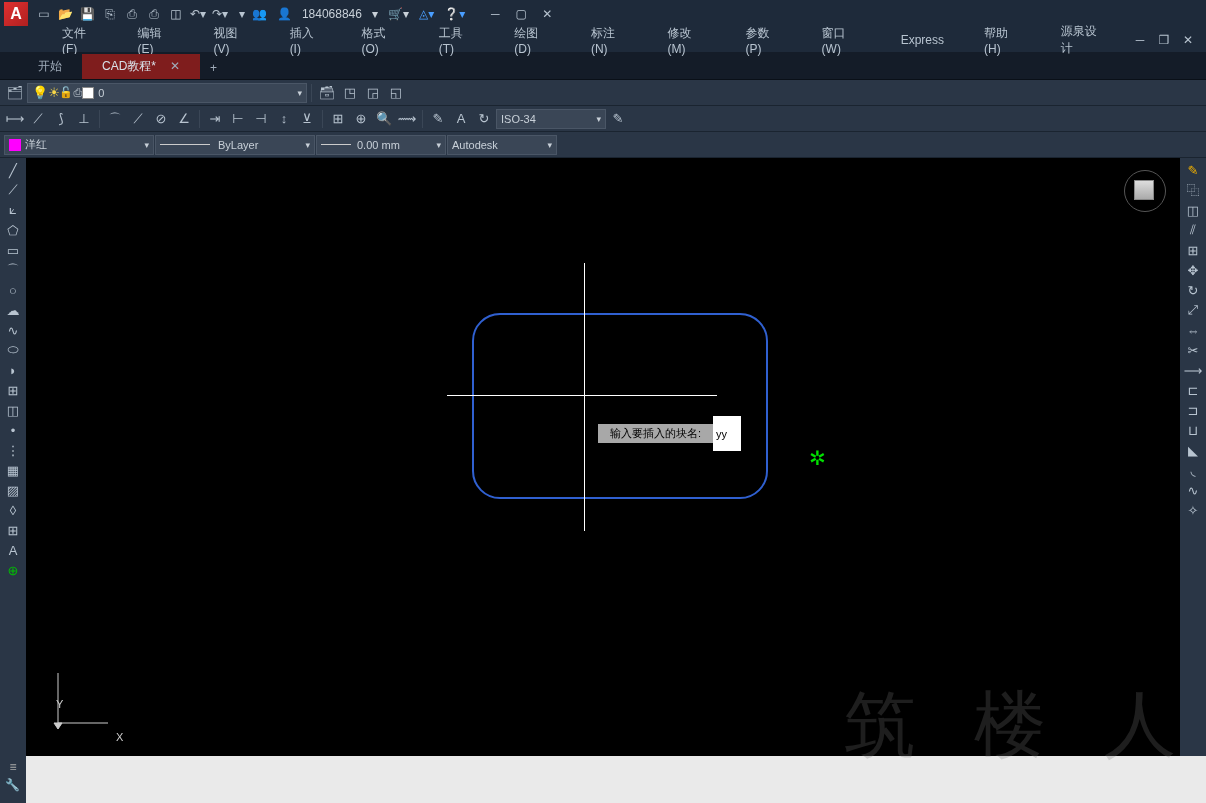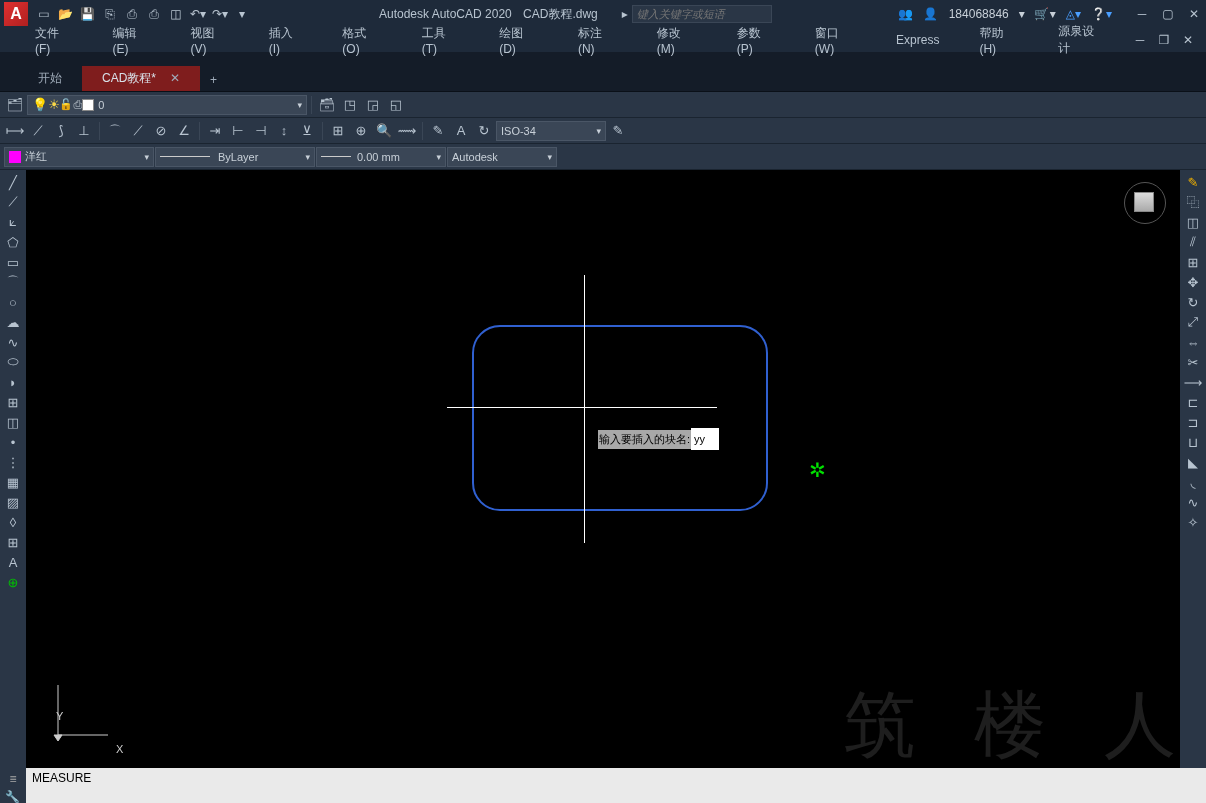--- a/index.html
+++ b/index.html
@@ -6,24 +6,24 @@
 body { background: #1e2a3a; color: #c8d0d8; font-size: 12px; overflow: hidden; width: 1206px; height: 803px; }
 .titlebar { height: 28px; background: #1e2a3a; display: flex; align-items: center; padding: 0 4px; }
 .logo { width: 24px; height: 24px; background: linear-gradient(135deg,#e03030,#b02020); margin-right: 6px; display: flex; align-items: center; justify-content: center; color: #fff; font-weight: bold; font-size: 16px; }
 .qat { display: flex; gap: 2px; }
 .qat-btn { width: 20px; height: 20px; display: flex; align-items: center; justify-content: center; cursor: pointer; color: #b8c4d0; }
 .title-center { flex: 1; text-align: center; font-size: 12px; color: #b8c4d0; display: flex; align-items: center; justify-content: center; gap: 4px; }
 .search-box { background: #2a3646; border: 1px solid #3a4656; width: 140px; height: 18px; padding: 0 4px; font-size: 11px; color: #888; font-style: italic; }
 .title-right { display: flex; align-items: center; gap: 10px; }
 .win-controls { display: flex; gap: 10px; margin-left: 12px; }
 .win-btn { width: 16px; height: 16px; cursor: pointer; display: flex; align-items: center; justify-content: center; color: #b8c4d0; }
-.menubar { height: 24px; background: #1e2a3a; display: flex; align-items: center; padding-left: 23px; gap: 16px; }
+.menubar { height: 24px; background: #1e2a3a; display: flex; align-items: center; padding-left: 50px; gap: 16px; }
 .menu-item { padding: 3px 12px; cursor: pointer; font-size: 12px; color: #b8c4d0; }
 .doc-win-ctrl { margin-left: auto; display: flex; gap: 8px; padding-right: 10px; }
-.filetabs { height: 40px; background: #141c28; display: flex; align-items: flex-end; padding-left: 18px; border-bottom: 1px solid #0a1018; }
+.filetabs { height: 28px; background: #141c28; display: flex; align-items: flex-end; padding-left: 18px; border-bottom: 1px solid #0a1018; }
 .filetab { padding: 4px 20px; font-size: 12px; background: #141c28; color: #a0acba; cursor: pointer; position: relative; }
 .filetab.active { background: #7f1d1d; color: #d8e0e8; }
 .filetab .close { margin-left: 14px; color: #a0acba; }
 .filetab-add { padding: 4px 10px; color: #a0acba; cursor: pointer; }
 .toolbar-row { height: 26px; background: #2a3646; border-bottom: 1px solid #1a2430; display: flex; align-items: center; padding: 0 4px; gap: 1px; }
 .tb-btn { width: 22px; height: 22px; display: flex; align-items: center; justify-content: center; cursor: pointer; color: #b8c4d0; font-size: 13px; }
 .tb-sep { width: 1px; height: 18px; background: #3a4656; margin: 0 3px; }
 .tb-dropdown { height: 20px; background: #3a4656; border: 1px solid #4a5666; display: flex; align-items: center; padding: 0 4px; font-size: 11px; color: #c8d0d8; cursor: pointer; }
 .tb-dropdown::after { content: "▾"; margin-left: auto; font-size: 9px; padding-left: 4px; }
 .color-swatch { width: 12px; height: 12px; margin-right: 4px; }
@@ -31,22 +31,22 @@
 .left-toolbar, .right-toolbar { width: 26px; background: #2a3646; display: flex; flex-direction: column; padding: 2px 0; }
 .left-toolbar .tb-btn, .right-toolbar .tb-btn { width: 24px; height: 20px; margin: 0 auto; }
 .canvas-area { flex: 1; background: #000; position: relative; overflow: hidden; }
 .viewcube { position: absolute; top: 12px; right: 14px; width: 42px; height: 42px; }
 .vc-ring { width: 42px; height: 42px; border: 1px solid #555; border-radius: 50%; position: absolute; }
 .vc-square { width: 20px; height: 20px; background: linear-gradient(#ddd,#aaa); border: 1px solid #888; position: absolute; top: 10px; left: 10px; }
 .rrect { position: absolute; left: 446px; top: 155px; width: 296px; height: 186px; border: 2px solid #3060d0; border-radius: 28px; }
 .crosshair-v { position: absolute; left: 558px; top: 105px; width: 1px; height: 268px; background: #fff; }
 .crosshair-h { position: absolute; left: 421px; top: 237px; width: 270px; height: 1px; background: #fff; }
 .input-prompt { position: absolute; left: 572px; top: 258px; display: flex; align-items: center; }
-.ip-label { background: #a8a8a8; color: #000; font-size: 11px; padding: 2px 1px; }
-.ip-input { background: #fff; color: #000; border: none; width: 28px; height: 22px; font-size: 11px; padding: 0 3px; }
+.ip-label { background: #a8a8a8; color: #000; font-size: 11px; padding: 2px 12px; }
+.ip-input { background: #fff; color: #000; border: none; width: 28px; height: 35px; font-size: 11px; padding: 0 3px; }
 .green-marker { position: absolute; left: 783px; top: 288px; color: #00e000; font-size: 20px; }
 .ucs { position: absolute; left: 18px; bottom: 18px; }
 .ucs-y { position: absolute; left: 12px; bottom: 28px; font-size: 11px; color: #ccc; }
 .ucs-x { position: absolute; left: 72px; bottom: -5px; font-size: 11px; color: #ccc; }
 .ucs svg { stroke: #ccc; fill: none; }
 .cmd-area { height: 82px; background: #eaeaea; color: #000; font-size: 12px; display: flex; }
 .cmd-left-icons { width: 26px; background: #2a3646; display: flex; flex-direction: column; align-items: center; padding-top: 4px; gap: 4px; }
 .cmd-lines { flex: 1; padding: 3px 6px; }
 .layer-sun { color: #f8d848; font-size: 13px; }
 .watermark { position: absolute; right: 10px; bottom: 30px; font-size: 72px; color: rgba(120,120,120,0.25); font-family: serif; pointer-events: none; letter-spacing: 20px; }
@@ -60,27 +60,20 @@
     <div class="qat-btn">▭</div>
     <div class="qat-btn">📂</div>
     <div class="qat-btn">💾</div>
     <div class="qat-btn">⎘</div>
     <div class="qat-btn">⎙</div>
     <div class="qat-btn">⎙</div>
     <div class="qat-btn">◫</div>
     <div class="qat-btn">↶▾</div>
     <div class="qat-btn">↷▾</div>
     <div class="qat-btn">▾</div>
-  </div>
-  <div class="title-center">
-    <span>Autodesk AutoCAD 2020</span>
-    <span> &nbsp; </span>
-    <span>CAD教程.dwg</span>
-    <span style="margin-left:20px">▸</span>
-    <input class="search-box" placeholder="键入关键字或短语" style="">
   </div>
   <div class="title-right">
     <span>👥</span>
     <span style="color:#4a9eff">👤</span>
     <span>184068846</span>
     <span>▾</span>
     <span>🛒▾</span>
     <span style="color:#4a9eff">◬▾</span>
     <span style="color:#4a9eff">❔▾</span>
     <div class="win-controls">
@@ -254,20 +247,19 @@
   </div>
 </div>
 
 <div class="cmd-area">
   <div class="cmd-left-icons">
     <span style="color:#aaa">≡</span>
     <span style="color:#aaa">🔧</span>
   </div>
   <div style="flex:1;display:flex;flex-direction:column">
     <div class="cmd-lines">
-      <div>MEASURE</div>
 
     </div>
 
   </div>
 </div>
 
 <div class="watermark">筑 楼 人</div>
 
 </body></html>

